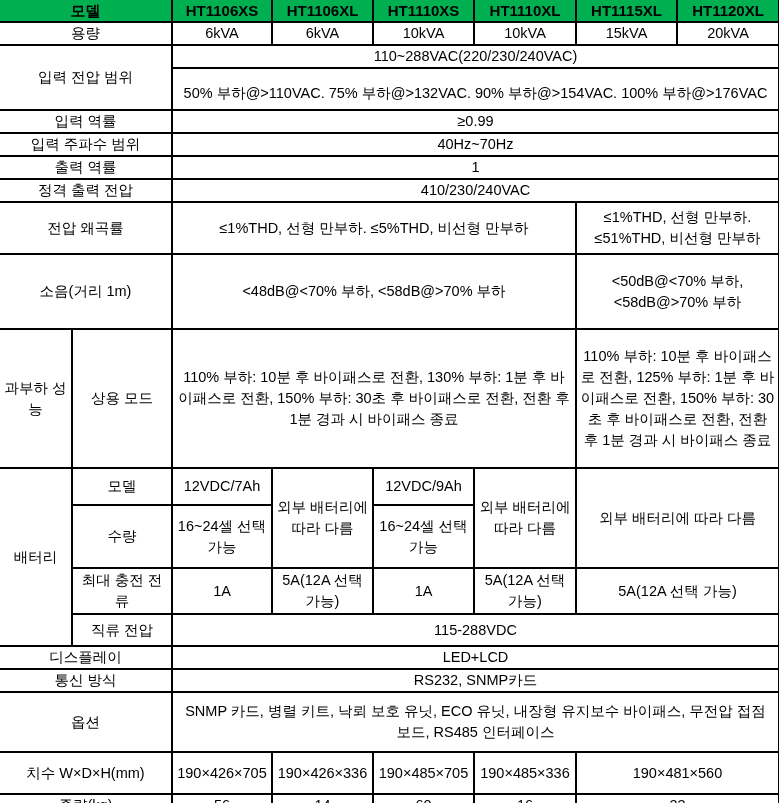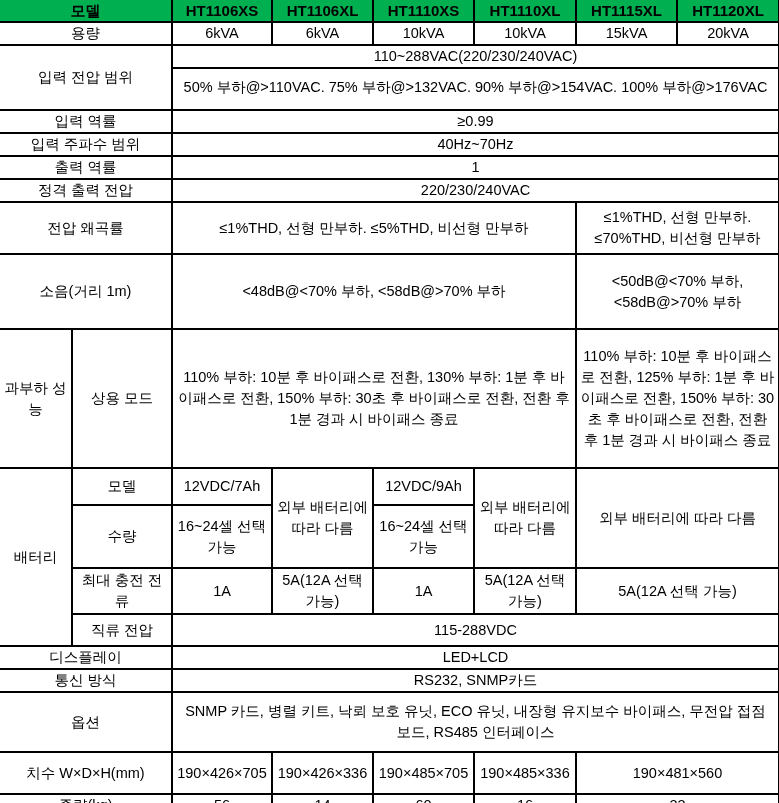--- a/index.html
+++ b/index.html
@@ -66,47 +66,47 @@
     <td>10kVA</td>
     <td>15kVA</td>
     <td>20kVA</td>
   </tr>
 
   <tr style="height:22px">
     <td class="first" colspan="2" rowspan="2">입력 전압 범위</td>
     <td colspan="6">110~288VAC(220/230/240VAC)</td>
   </tr>
   <tr style="height:42px">
-    <td colspan="6" style="vertical-align:top; padding-top:8px;">50% 부하@&gt;110VAC. 75% 부하@&gt;132VAC. 90% 부하@&gt;154VAC. 100% 부하@&gt;176VAC</td>
+    <td colspan="6" style="vertical-align:top; padding-top:14px;">50% 부하@&gt;110VAC. 75% 부하@&gt;132VAC. 90% 부하@&gt;154VAC. 100% 부하@&gt;176VAC</td>
   </tr>
 
   <tr style="height:21px">
     <td class="first" colspan="2">입력 역률</td>
     <td colspan="6">≥0.99</td>
   </tr>
 
   <tr style="height:21px">
     <td class="first" colspan="2">입력 주파수 범위</td>
     <td colspan="6">40Hz~70Hz</td>
   </tr>
 
   <tr style="height:21px">
     <td class="first" colspan="2">출력 역률</td>
     <td colspan="6">1</td>
   </tr>
 
   <tr style="height:21px">
     <td class="first" colspan="2">정격 출력 전압</td>
-    <td colspan="6">220/230/240VAC</td>
+    <td colspan="6">410/230/240VAC</td>
   </tr>
 
   <tr style="height:52px">
     <td class="first" colspan="2">전압 왜곡률</td>
     <td colspan="4">≤1%THD, 선형 만부하. ≤5%THD, 비선형 만부하</td>
-    <td colspan="2">≤1%THD, 선형 만부하. ≤70%THD, 비선형 만부하</td>
+    <td colspan="2">≤1%THD, 선형 만부하. ≤51%THD, 비선형 만부하</td>
   </tr>
 
   <tr style="height:75px">
     <td class="first" colspan="2">소음(거리 1m)</td>
     <td colspan="4">&lt;48dB@&lt;70% 부하, &lt;58dB@&gt;70% 부하</td>
     <td colspan="2">&lt;50dB@&lt;70% 부하, &lt;58dB@&gt;70% 부하</td>
   </tr>
 
   <tr style="height:139px">
     <td class="first">과부하 성능</td>

